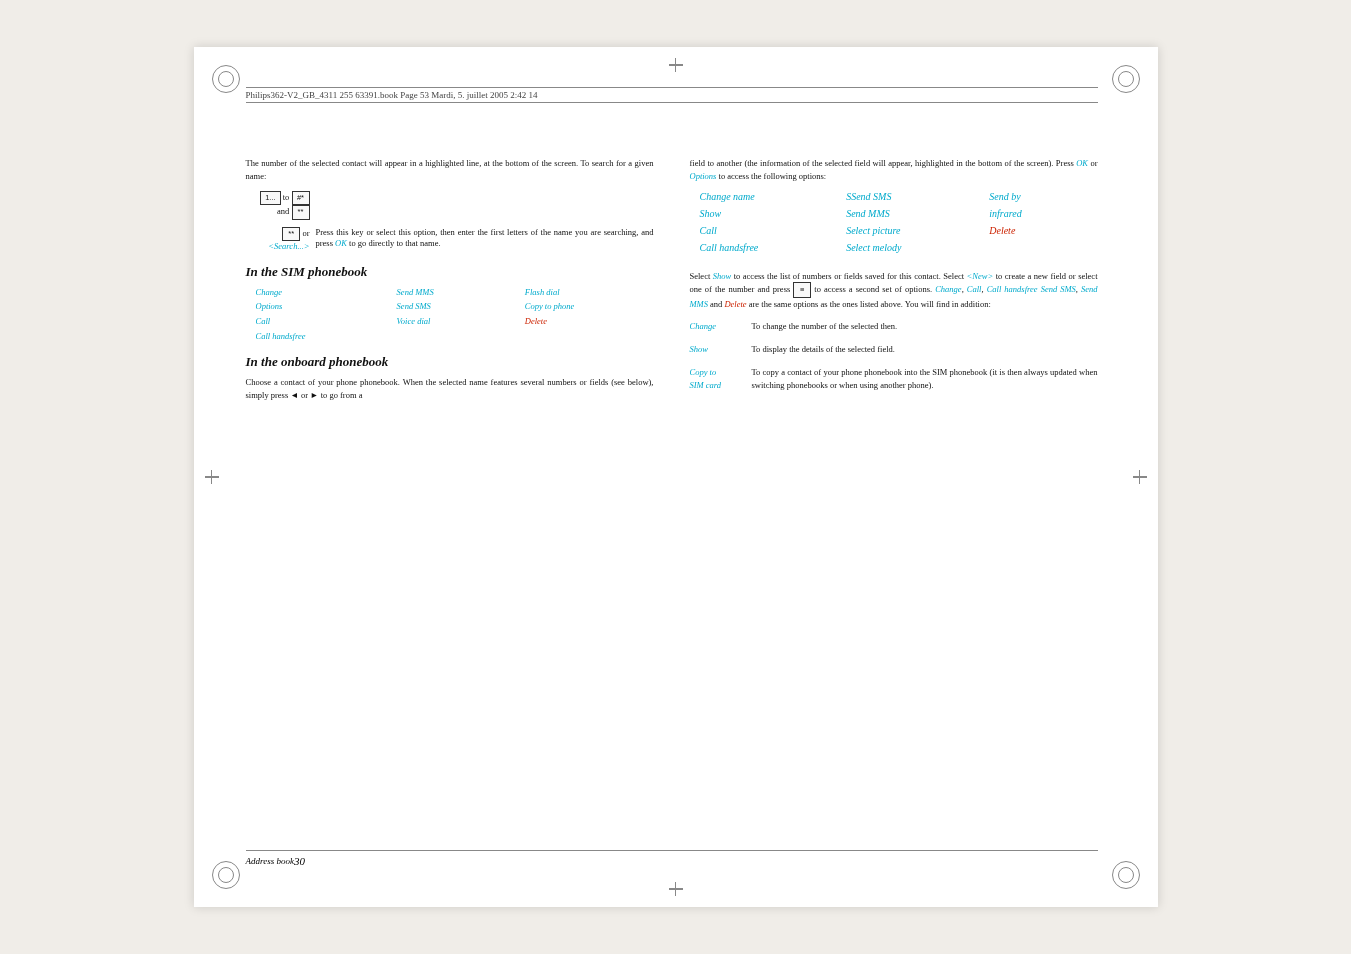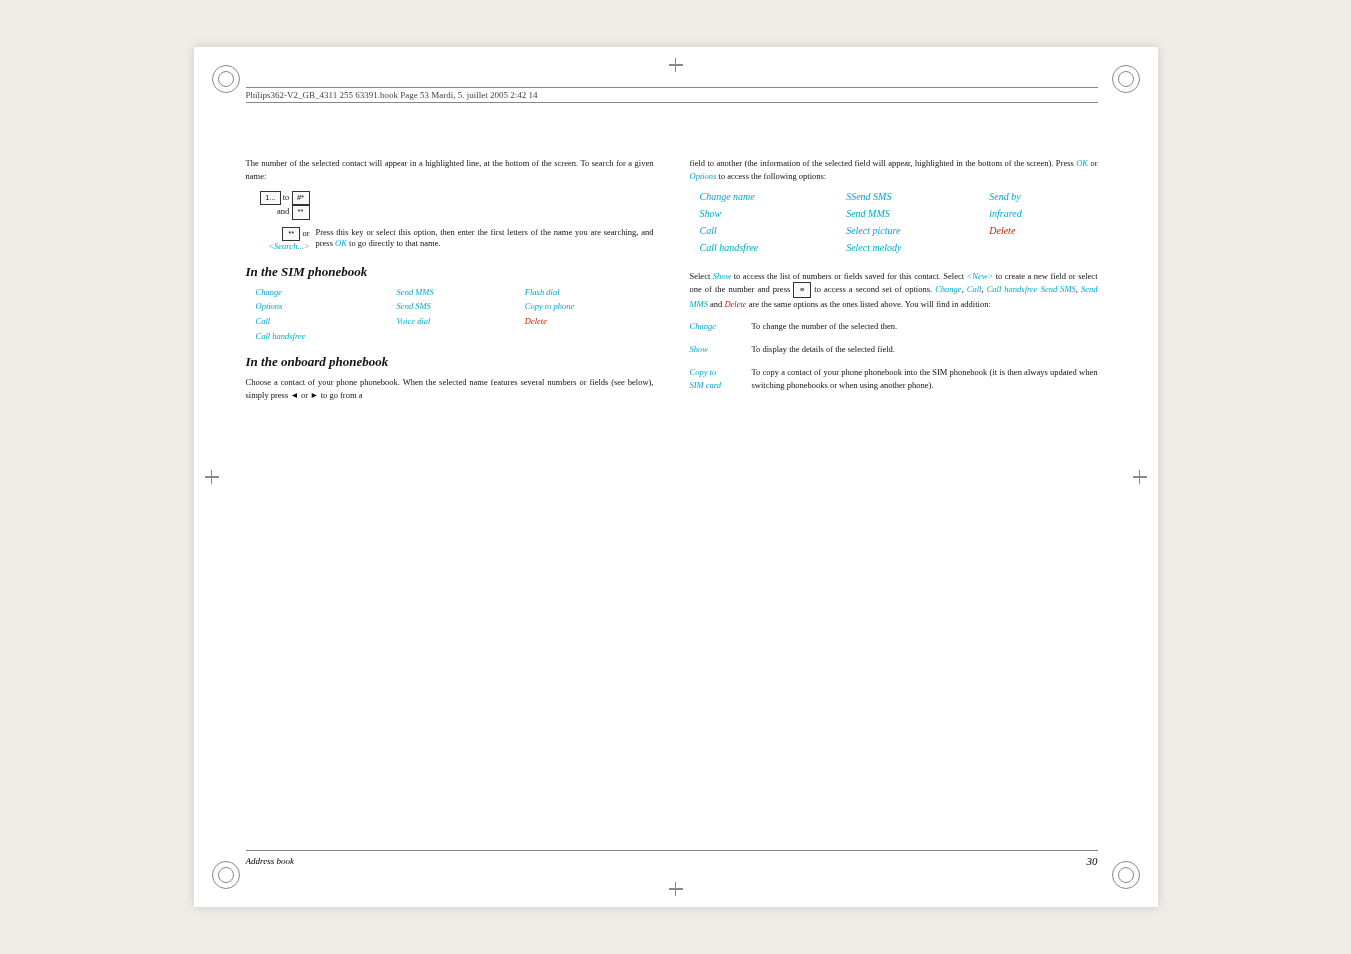--- a/index.html
+++ b/index.html
@@ -171,21 +171,21 @@
       color: #00aacc;
     }
     .def-desc {
       flex: 1;
       text-align: justify;
     }
 
     .footer-line {
       border-top: 1px solid #888;
       display: flex;
-      justify-content: space-between;
+      justify-content: flex-start;
       align-items: center;
       padding-top: 4px;
       margin-top: 14px;
       font-size: 9px;
       font-style: italic;
     }
     .footer-page {
       font-size: 11px;
       font-style: italic;
     }

